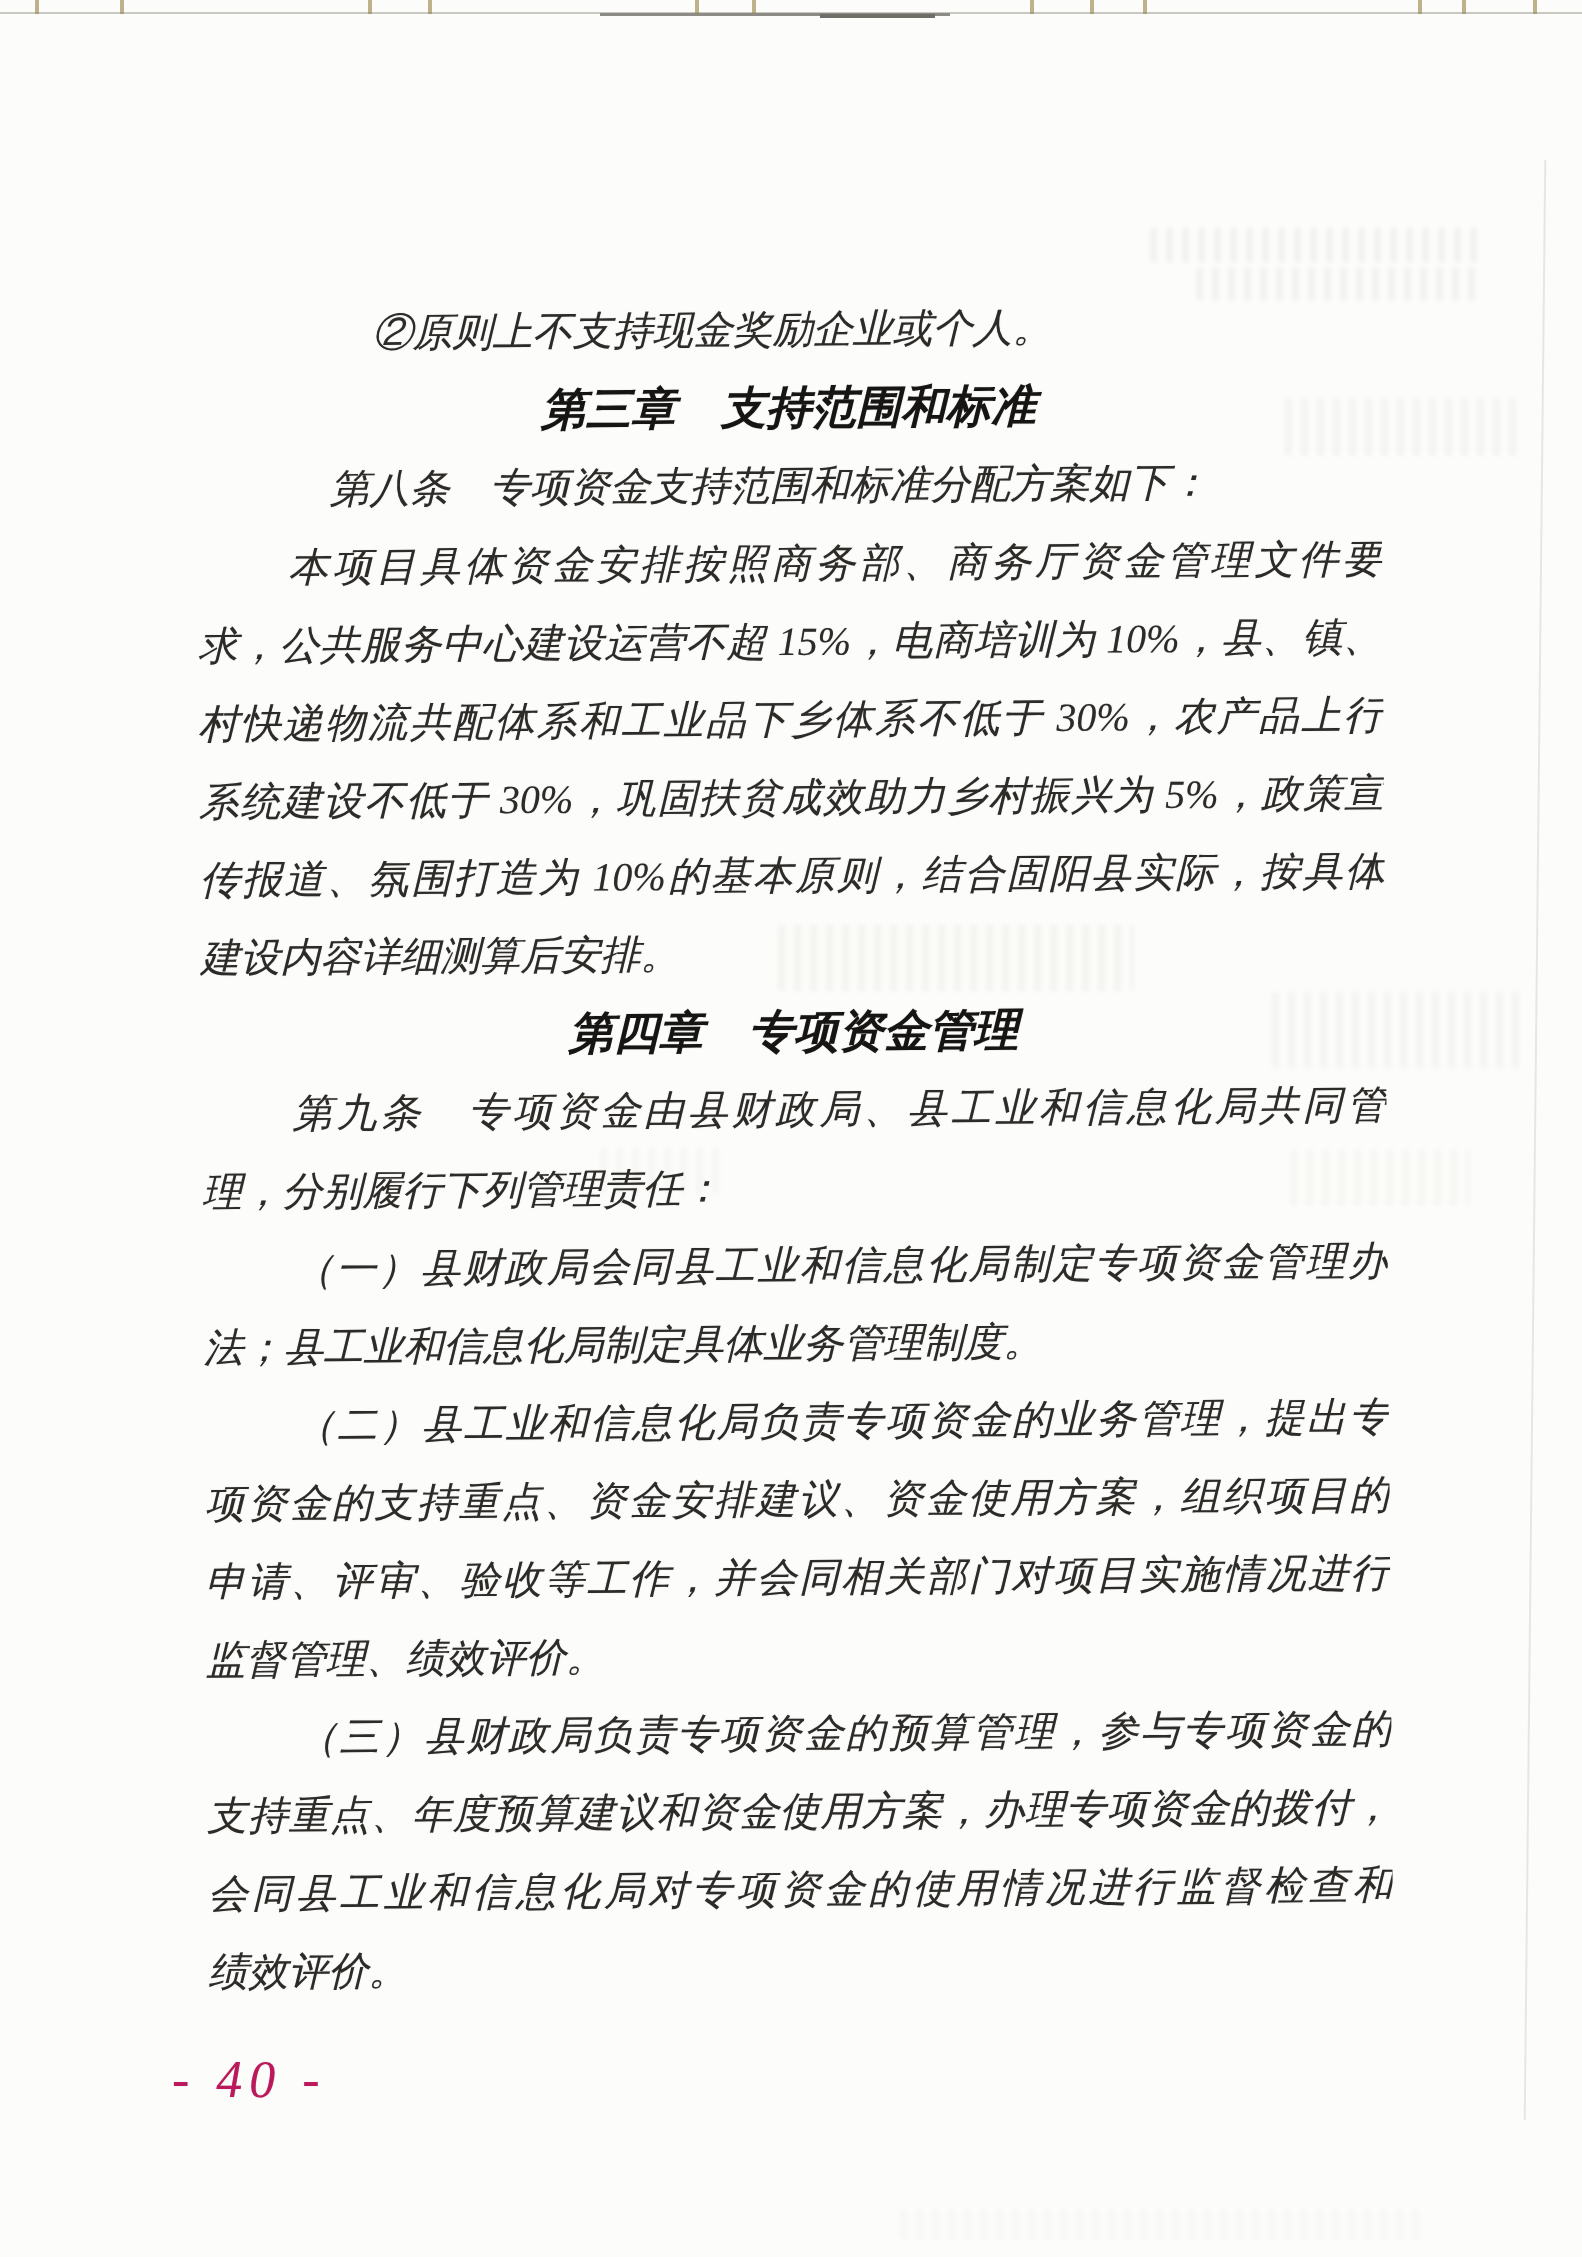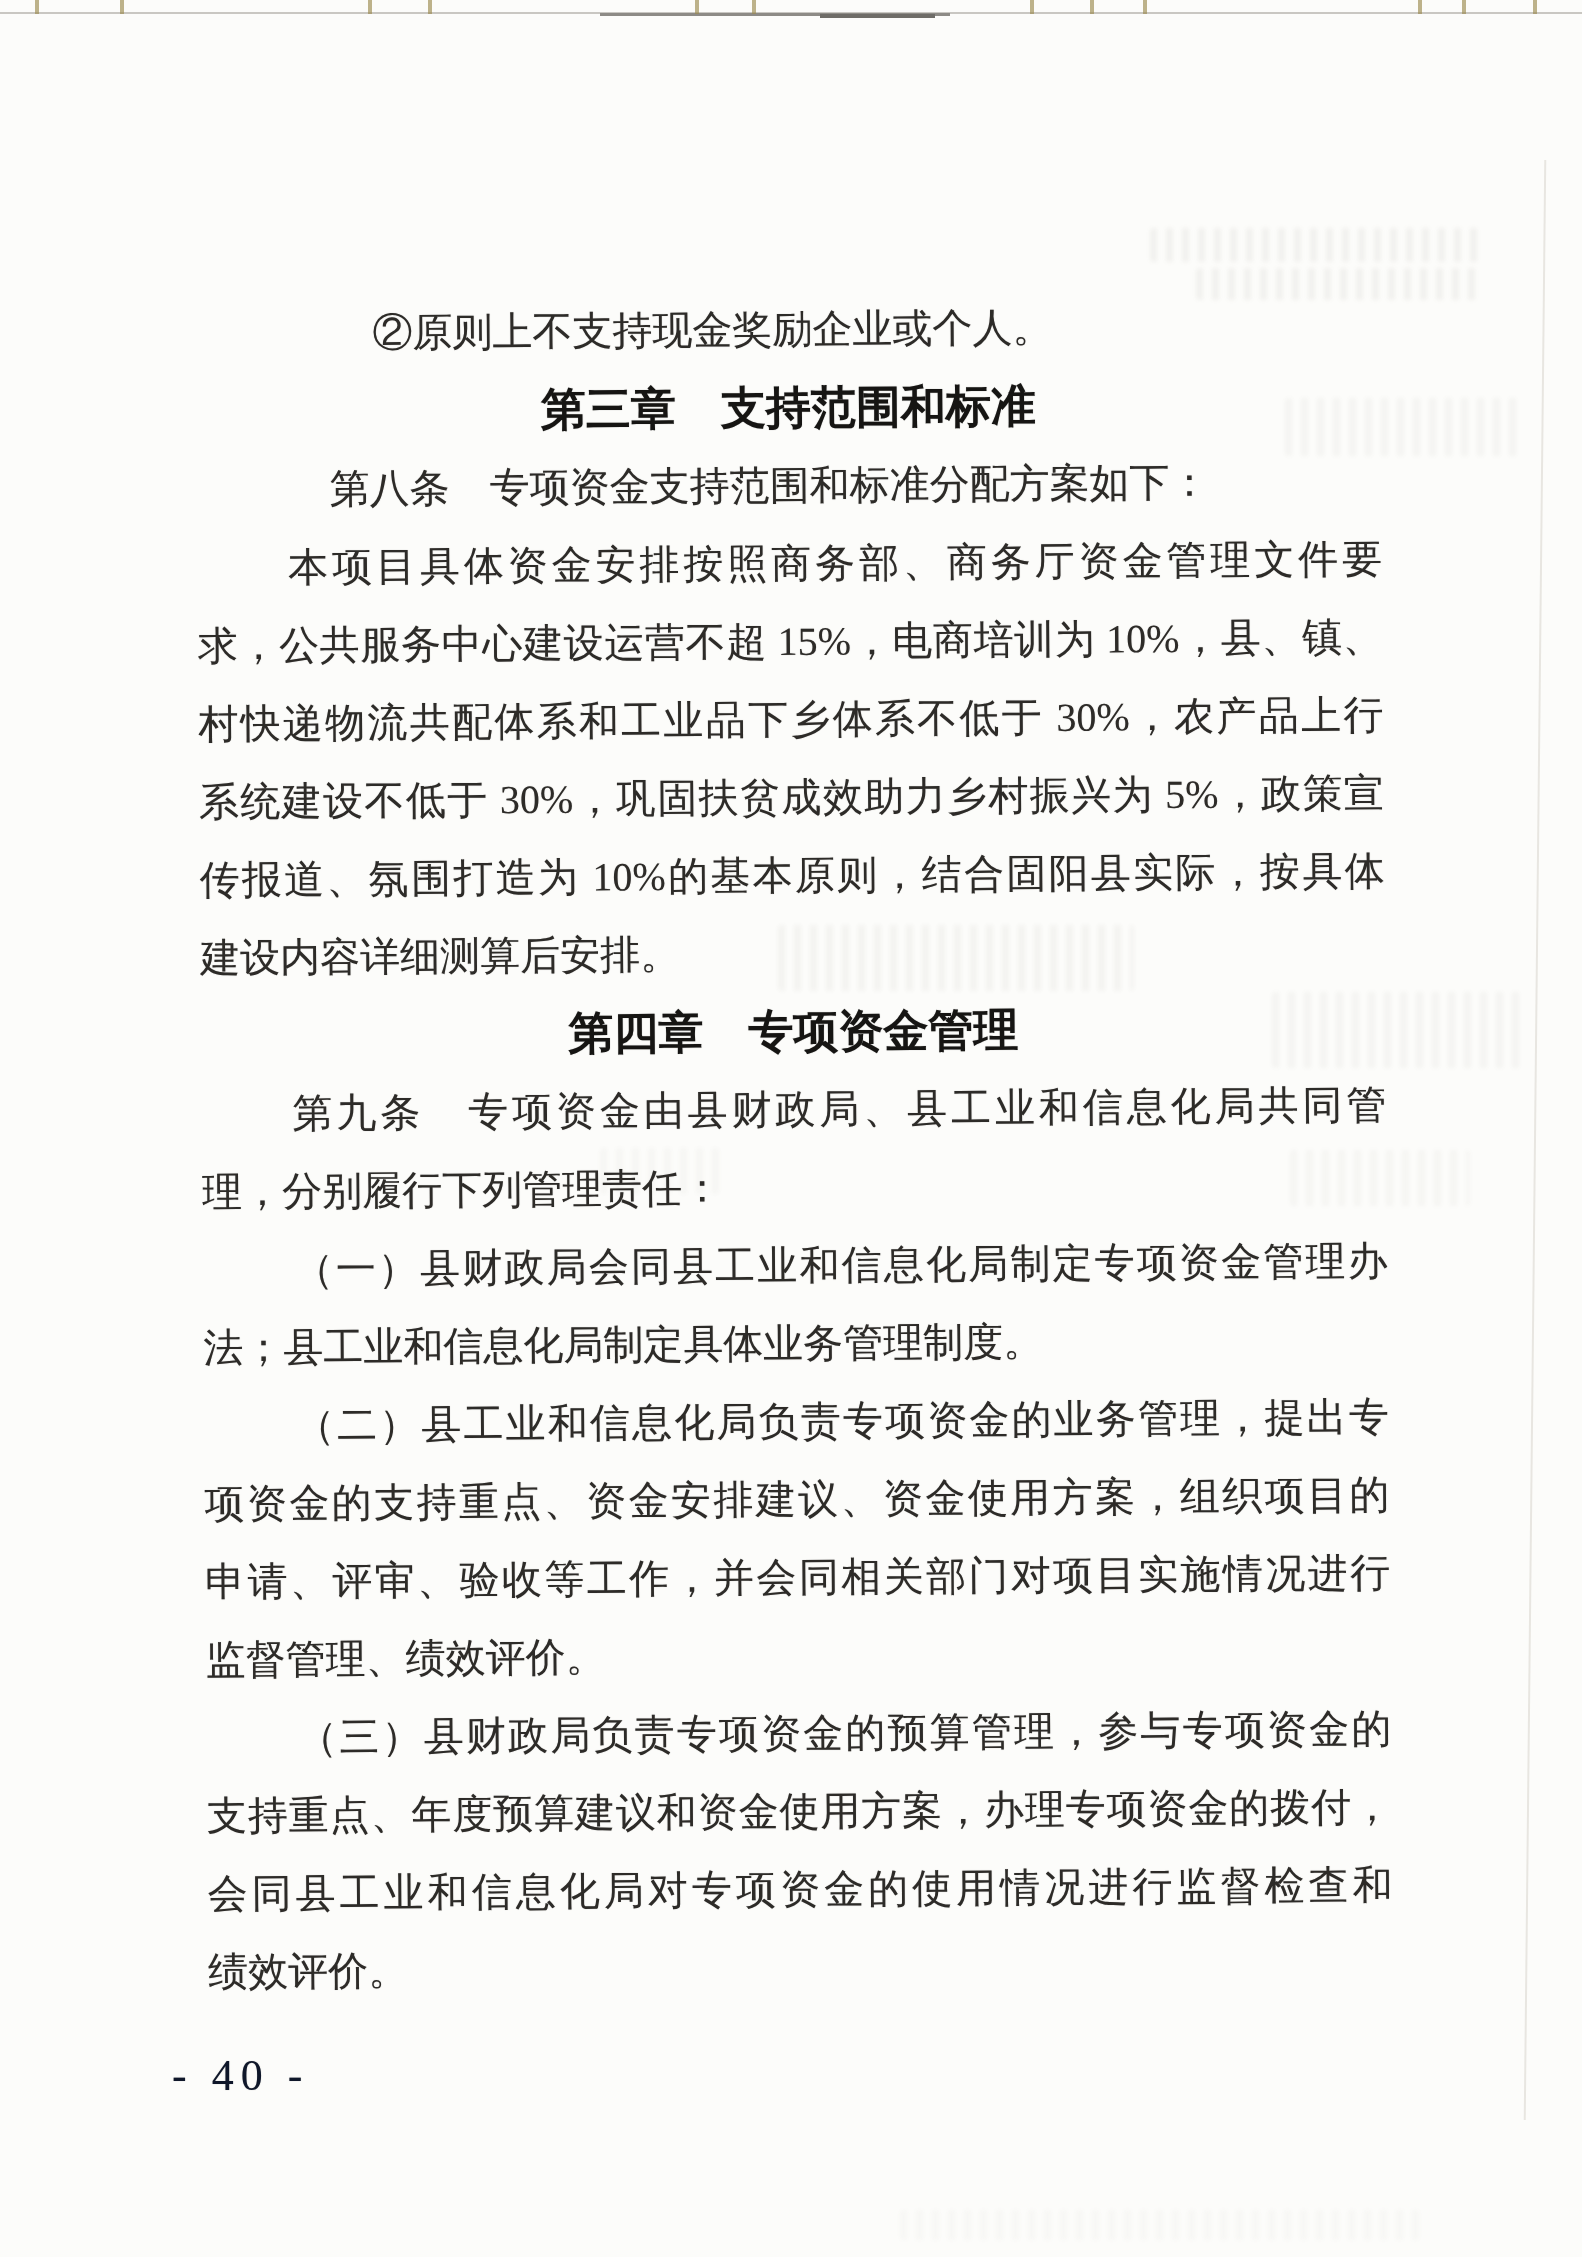--- a/index.html
+++ b/index.html
@@ -6,20 +6,21 @@
   body{
     width:1582px;height:2257px;
     background:#e9e8e4;
     font-family:"Liberation Serif","DejaVu Serif",serif;
   }
   .sheet{
     position:relative;
     width:1582px;height:2257px;
     background:#fcfcfa;
     overflow:hidden;
+    font-style:italic;
   }
   
   .scan-edge{
     position:absolute;left:0;top:12px;width:1582px;height:2px;
     background:#c9c7c2;
   }
   .scan-edge-dark{
     position:absolute;left:600px;top:13px;width:350px;height:3px;
     background:#8d8b86;
   }
@@ -73,22 +74,22 @@
     text-align:center;
     color:#161513;
     text-shadow:0 0 1px rgba(20,20,20,.4);
   }
   .i-sub{padding-left:177px;}
   .i-tiao{padding-left:133px;}
   .i-para{padding-left:91px;}
   .just{text-align:justify;text-align-last:justify;}
   .page-number{
     position:absolute;left:172px;top:2050px;
-    font-size:44px;letter-spacing:7px;
-    color:#0f172a;
+    font-size:52px;letter-spacing:7px;
+    color:#be185d;
     text-shadow:0 0 1px rgba(45,43,40,.35);
   }
 </style>
 </head>
 <body>
 
 <div class="sheet">
 
   <div class="scan-edge"></div>
   <div class="scan-edge-dark"></div>

